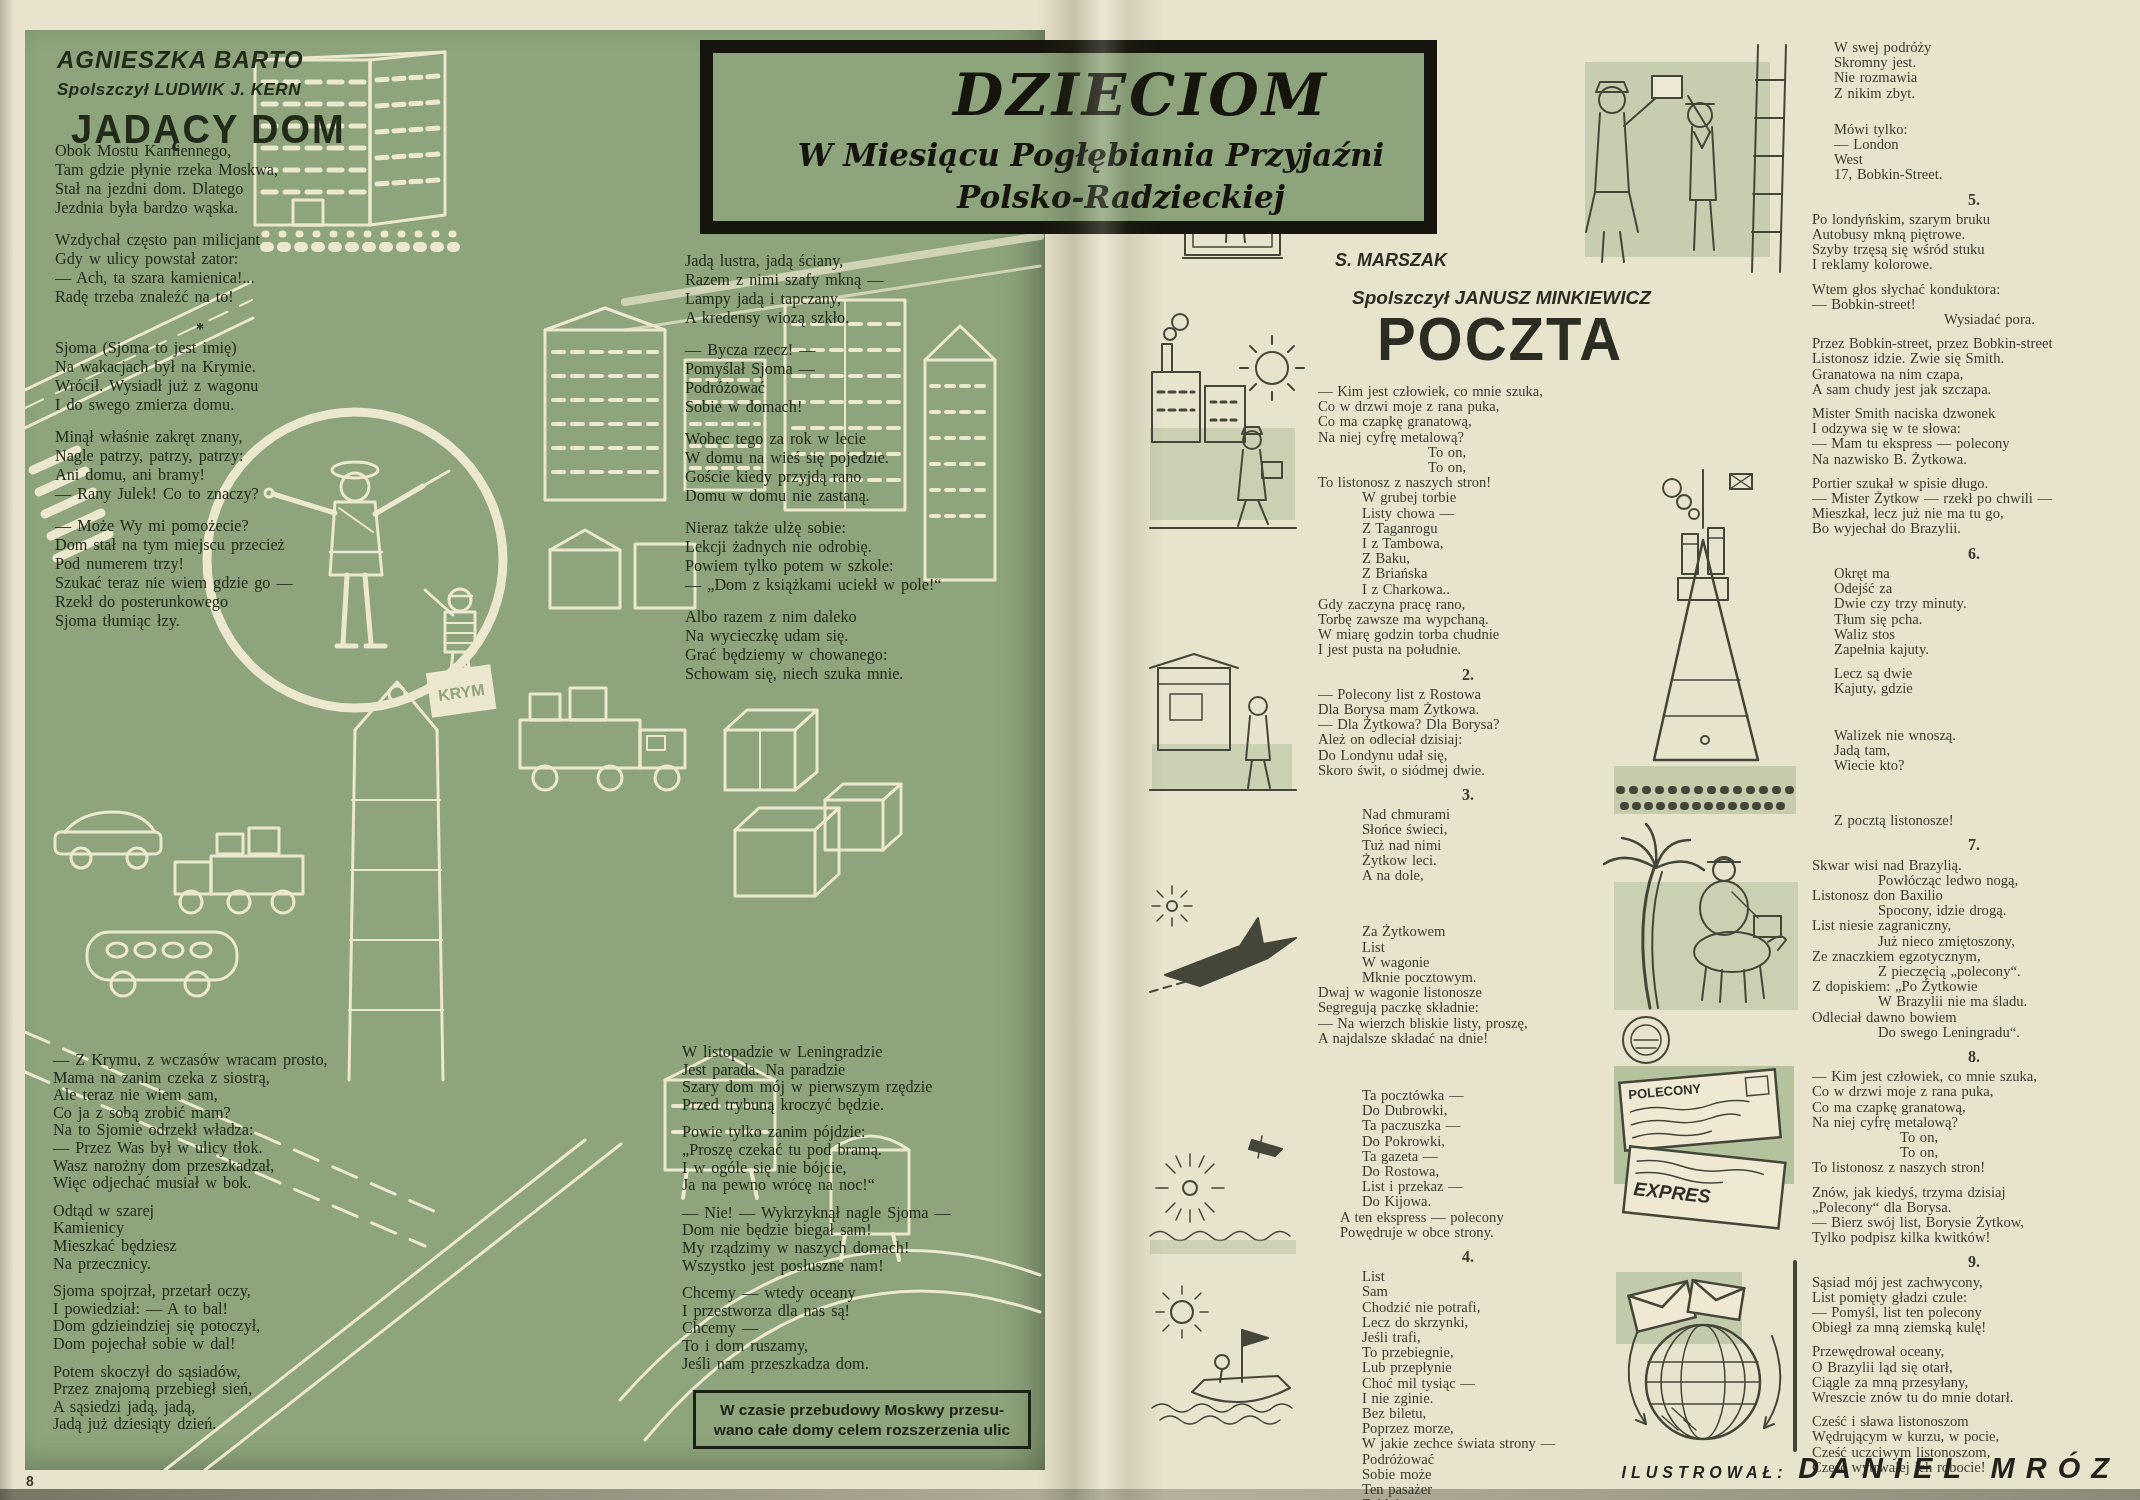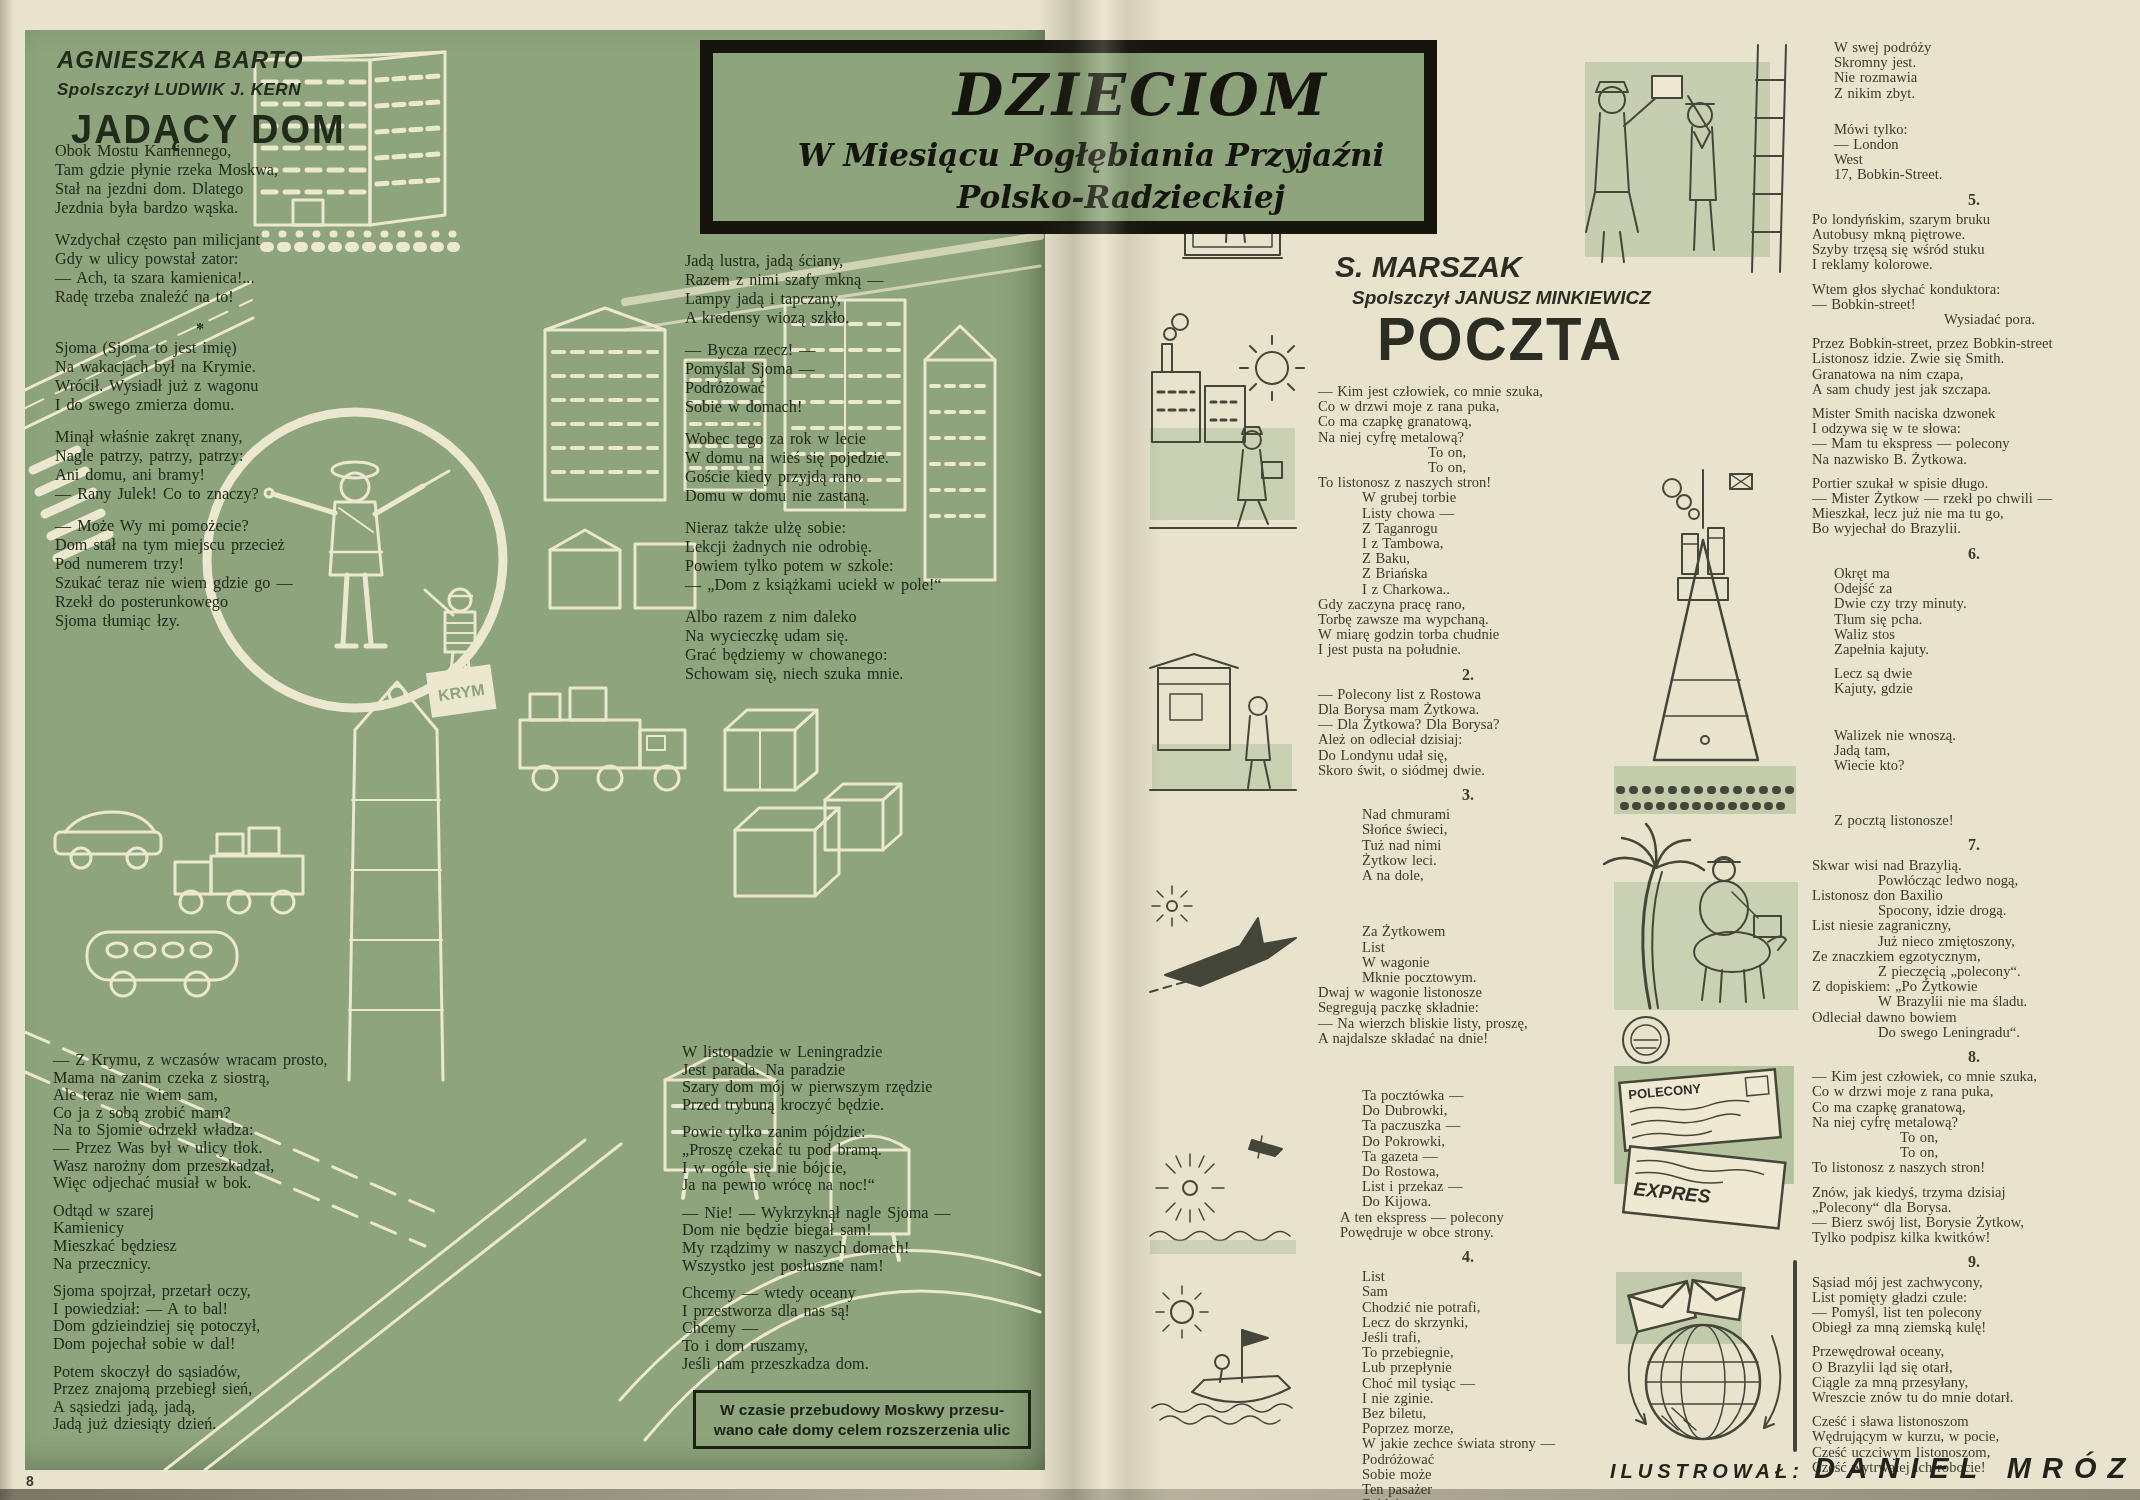--- a/index.html
+++ b/index.html
@@ -25,32 +25,32 @@
   .banner{position:absolute;left:700px;top:40px;width:737px;height:194px;z-index:3;
           background:#8da47c;border:13px solid #15150d;box-sizing:border-box;color:#15150d;}
   .banner .bt{position:absolute;top:8px;left:0;right:0;text-align:right;padding-right:95px;
           font-family:"DejaVu Serif",serif;font-style:italic;font-weight:bold;font-size:58px;letter-spacing:3px;}
   .banner .bs1{position:absolute;top:84px;left:45px;right:0;text-align:center;
           font-family:"DejaVu Serif",serif;font-style:italic;font-weight:bold;font-size:31px;}
   .banner .bs2{position:absolute;top:126px;left:105px;right:0;text-align:center;
           font-family:"DejaVu Serif",serif;font-style:italic;font-weight:bold;font-size:31px;}
   
   .rp-text{position:absolute;z-index:2;color:#3a3a2e;}
-  .r-author{font-family:"Liberation Sans",sans-serif;font-weight:bold;font-style:italic;font-size:30px;color:#2c2c22;}
+  .r-author{font-family:"Liberation Sans",sans-serif;font-weight:bold;font-style:italic;font-size:18px;color:#2c2c22;}
   .r-translator{font-family:"Liberation Sans",sans-serif;font-weight:bold;font-style:italic;font-size:19px;color:#2c2c22;}
   .title-right{font-family:"Liberation Sans",sans-serif;font-weight:bold;font-size:58px;letter-spacing:2px;color:#2b2c22;
                text-align:center;transform:scaleY(1.05);transform-origin:center top;}
   .pcol{font-size:14.6px;line-height:15.2px;word-spacing:1px;}
   .pcol .stanza{margin-bottom:9px;}
   .sec-num{text-align:center;font-weight:bold;font-size:16px;margin:8px 0 5px;}
   
   .pagenum{position:absolute;left:26px;top:1473px;font-family:"Liberation Sans",sans-serif;font-weight:bold;font-size:14px;color:#3a3a2e;z-index:2;}
   .credit{position:absolute;left:1610px;top:1452px;width:510px;text-align:right;z-index:2;color:#23231b;
           font-family:"Liberation Sans",sans-serif;font-weight:bold;font-style:italic;white-space:nowrap;}
-  .credit .cl{font-size:20px;letter-spacing:5px;}
+  .credit .cl{font-size:16px;letter-spacing:5px;}
   .credit .cn{font-size:29px;letter-spacing:11px;margin-left:6px;}
   
   .fold{position:absolute;left:1038px;top:0;width:125px;height:1500px;z-index:4;pointer-events:none;
         background:linear-gradient(to right, rgba(55,58,38,0) 0%, rgba(55,58,38,.20) 28%, rgba(250,248,235,.20) 52%, rgba(55,58,38,.12) 72%, rgba(55,58,38,0) 100%);}
   .bottom-shadow{position:absolute;left:0;top:1489px;width:100%;height:11px;z-index:5;pointer-events:none;
         background:linear-gradient(to right, rgba(30,28,18,.55), rgba(30,28,18,.25) 55%, rgba(30,28,18,.45));}
   .edge-shadow{position:absolute;left:0;top:0;width:14px;height:1500px;z-index:5;pointer-events:none;
         background:linear-gradient(to right, rgba(30,28,18,.25), rgba(30,28,18,0));}
   .rart{position:absolute;left:0;top:0;z-index:1;}
 </style>

